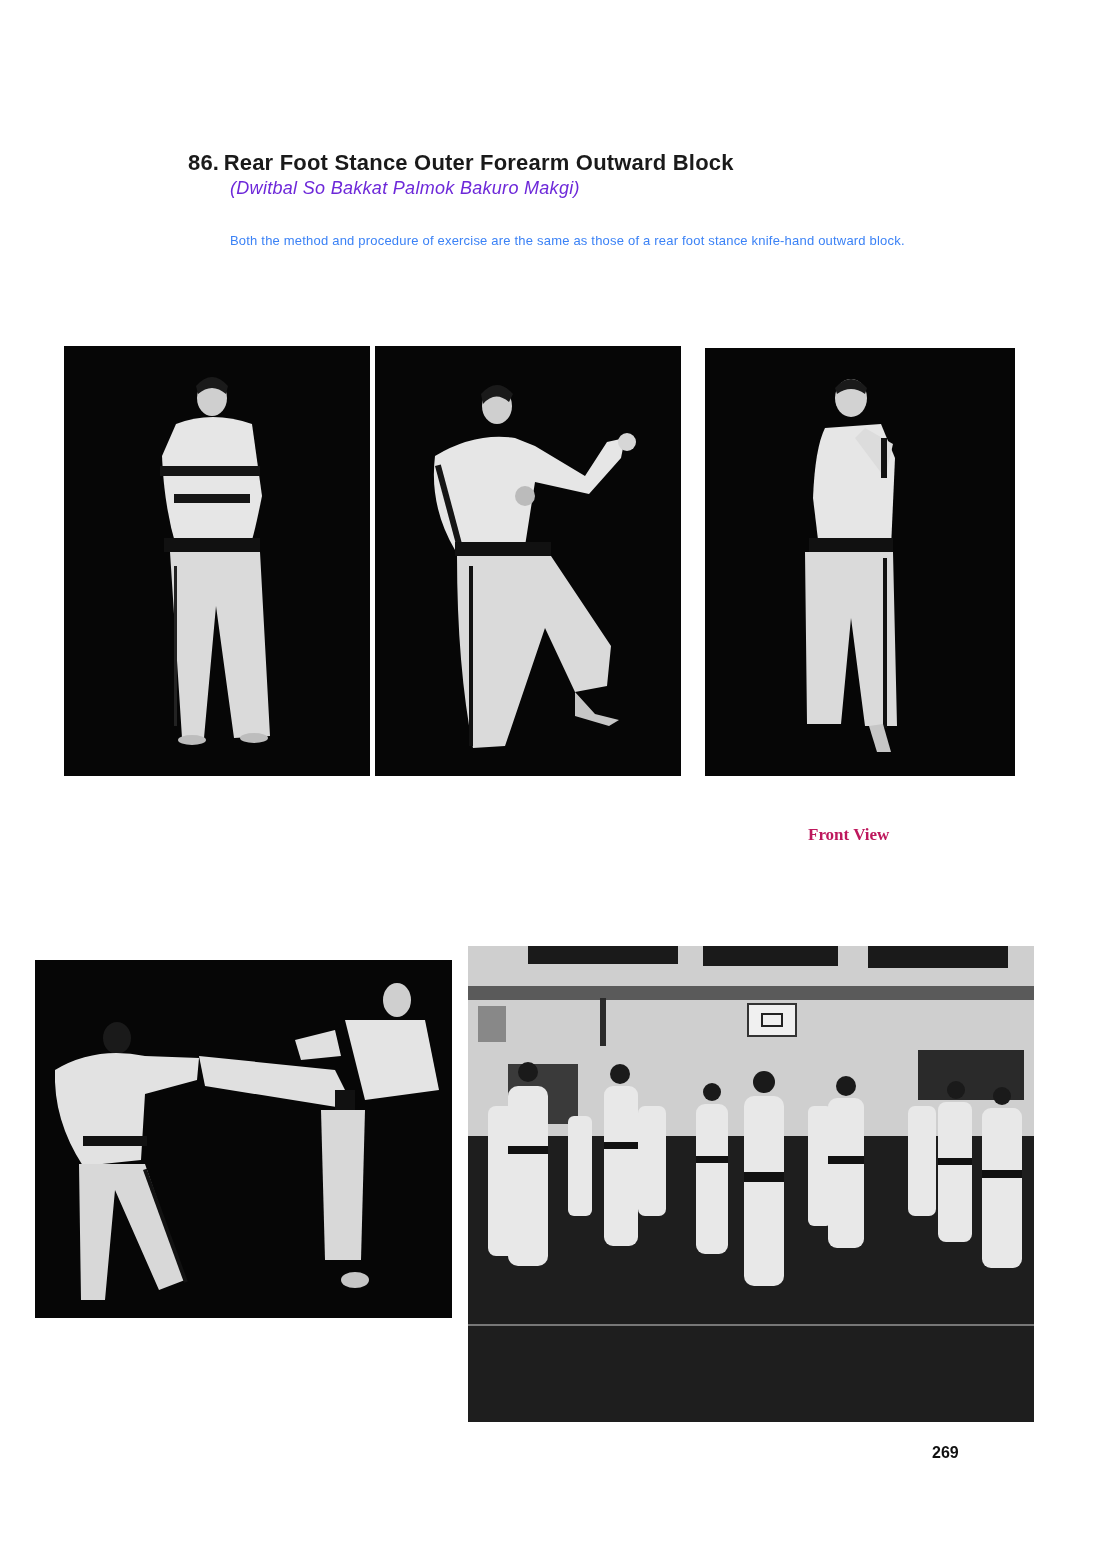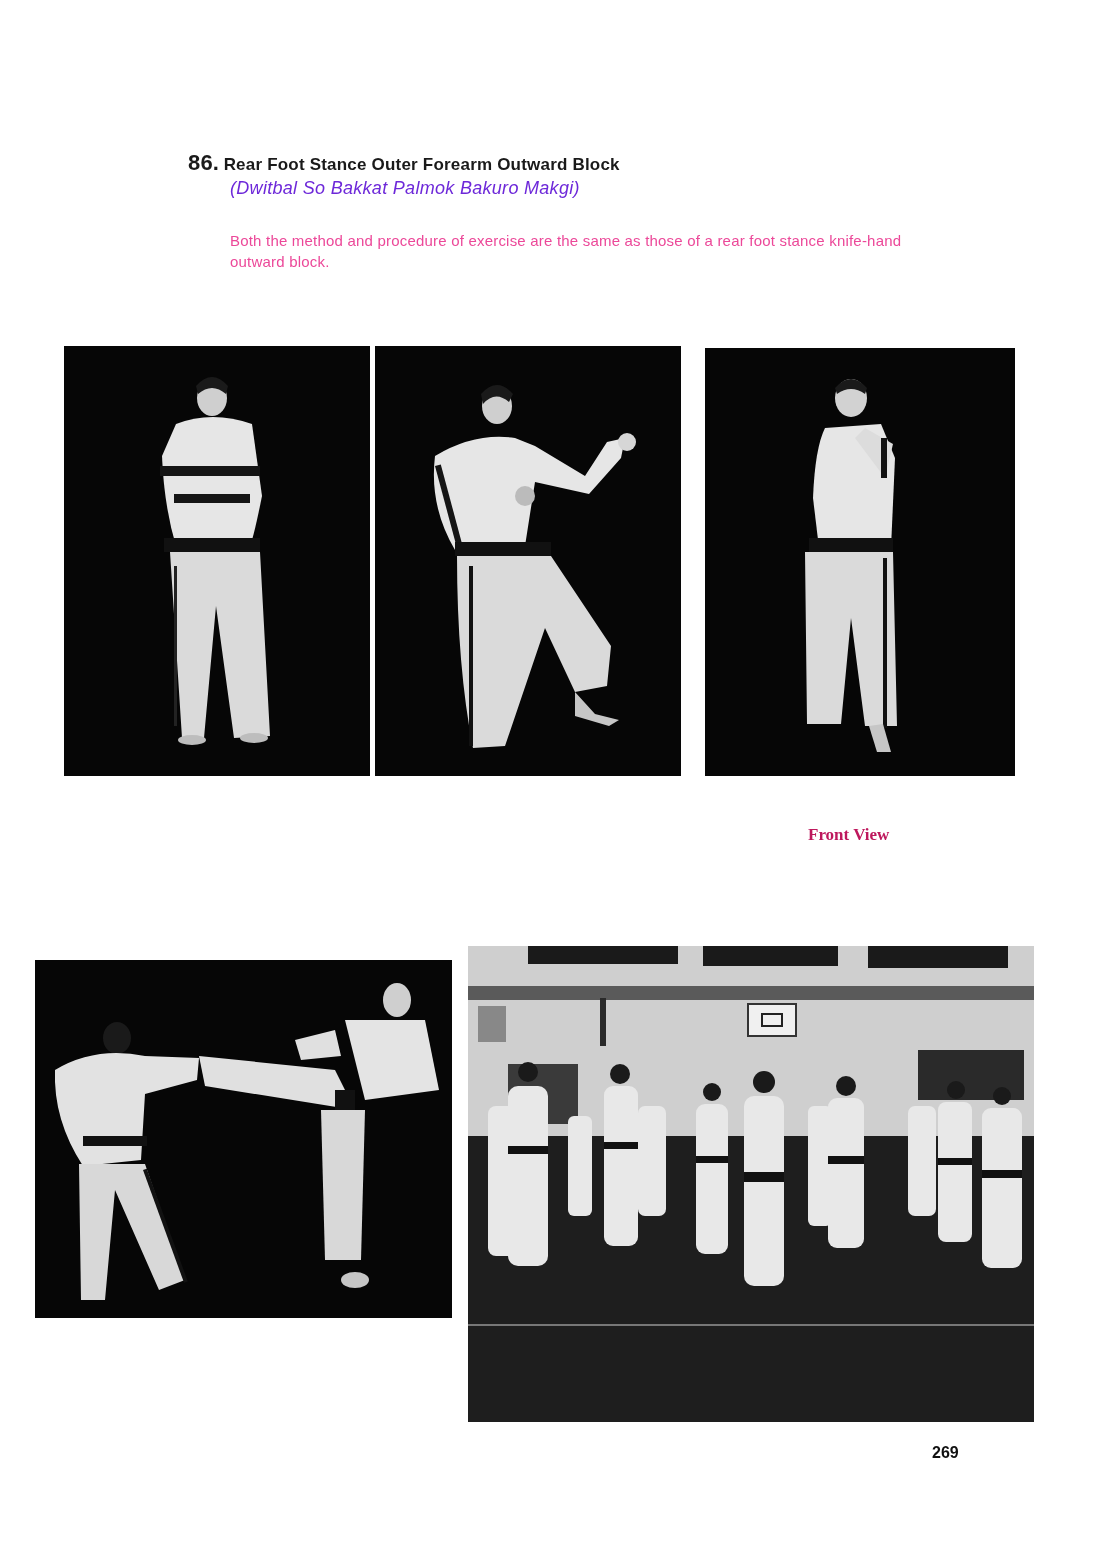--- a/index.html
+++ b/index.html
@@ -1,21 +1,21 @@
 <!DOCTYPE html>
 <html><head>
 <meta charset="utf-8">
 <style>
   html, body { margin:0; padding:0; background:#ffffff; }
   body { width:1119px; height:1548px; position:relative; overflow:hidden; font-family:"Liberation Sans", sans-serif; color:#1a1a1a; }
   .heading { position:absolute; left:176px; top:150px; width:760px; }
   .heading .num { font-weight:bold; font-size:22px; letter-spacing:0.2px;margin-left:12px; }
-  .heading .title { font-weight:bold; font-size:17px; letter-spacing:0.2px; }
+  .heading .title { font-weight:bold; font-size:22px; letter-spacing:0.2px; }
   .heading .sub { display:block; margin-left:54px; margin-top:2px; font-style:italic; font-size:18px; color:#6d28d9; letter-spacing:0.3px; }
-  .body-text { position:absolute; left:230px; top:230px; width:680px; font-size:15px; line-height:21px; color:#ec4899; letter-spacing:0.2px; }
+  .body-text { position:absolute; left:230px; top:230px; width:680px; font-size:13px; line-height:21px; color:#3b82f6; letter-spacing:0.2px; }
   .photo { position:absolute; background:#060606; overflow:hidden; }
   .caption { position:absolute; left:808px; top:825px; font-family:"Liberation Serif", serif; font-weight:bold; font-size:17px; color:#be185d; }
   .page-number { position:absolute; left:932px; top:1444px; font-weight:bold; font-size:16px; color:#111; }
   svg { display:block; }
 </style>
 </head>
 <body>
 
 <div class="heading">
   <span class="num">86.</span>

